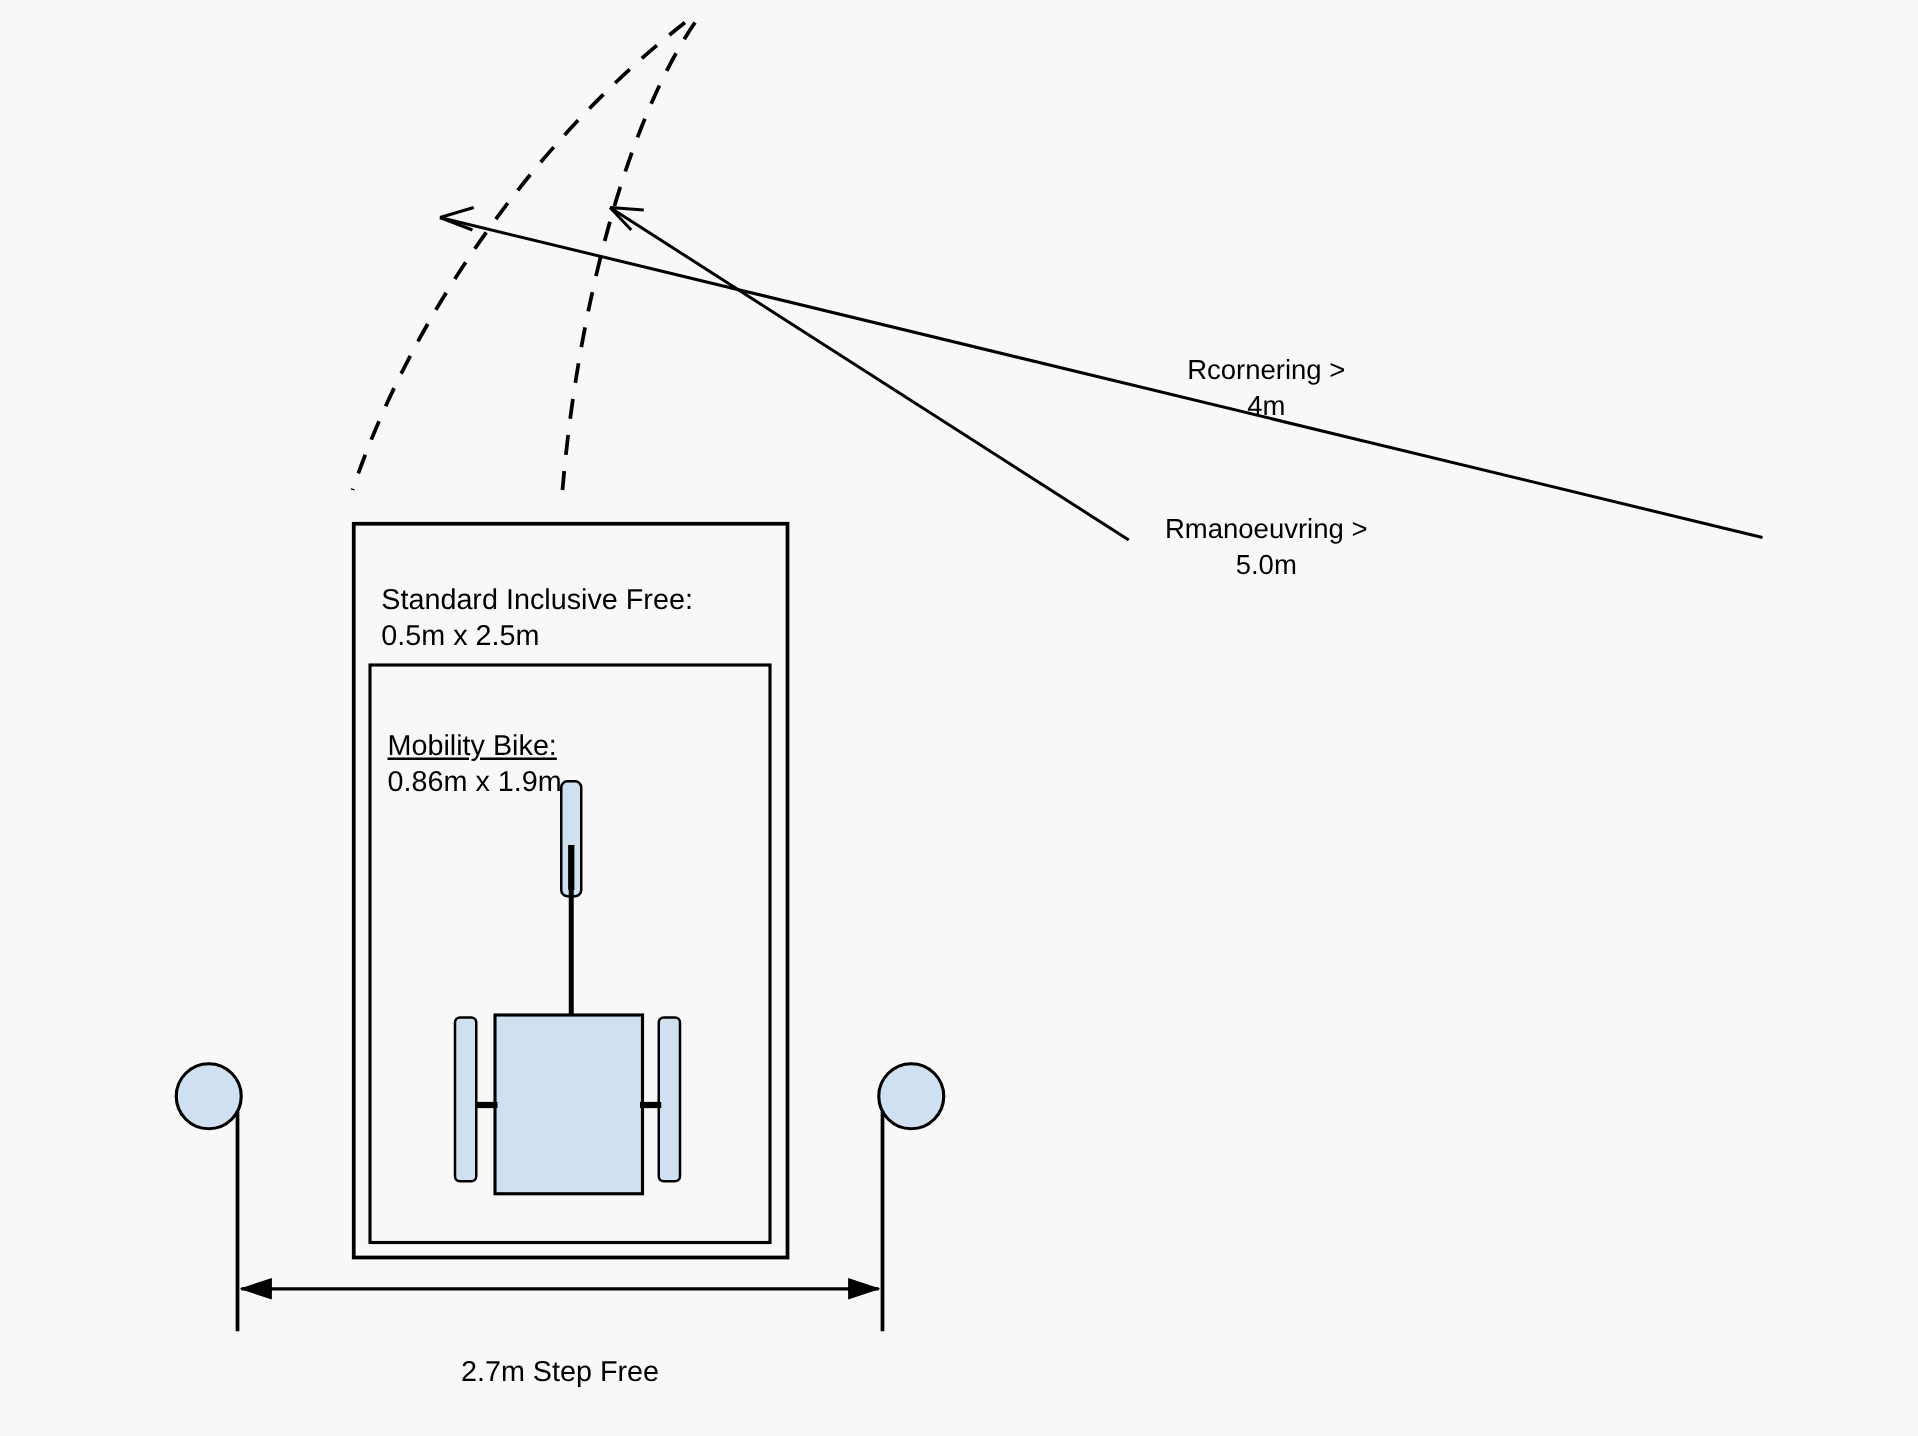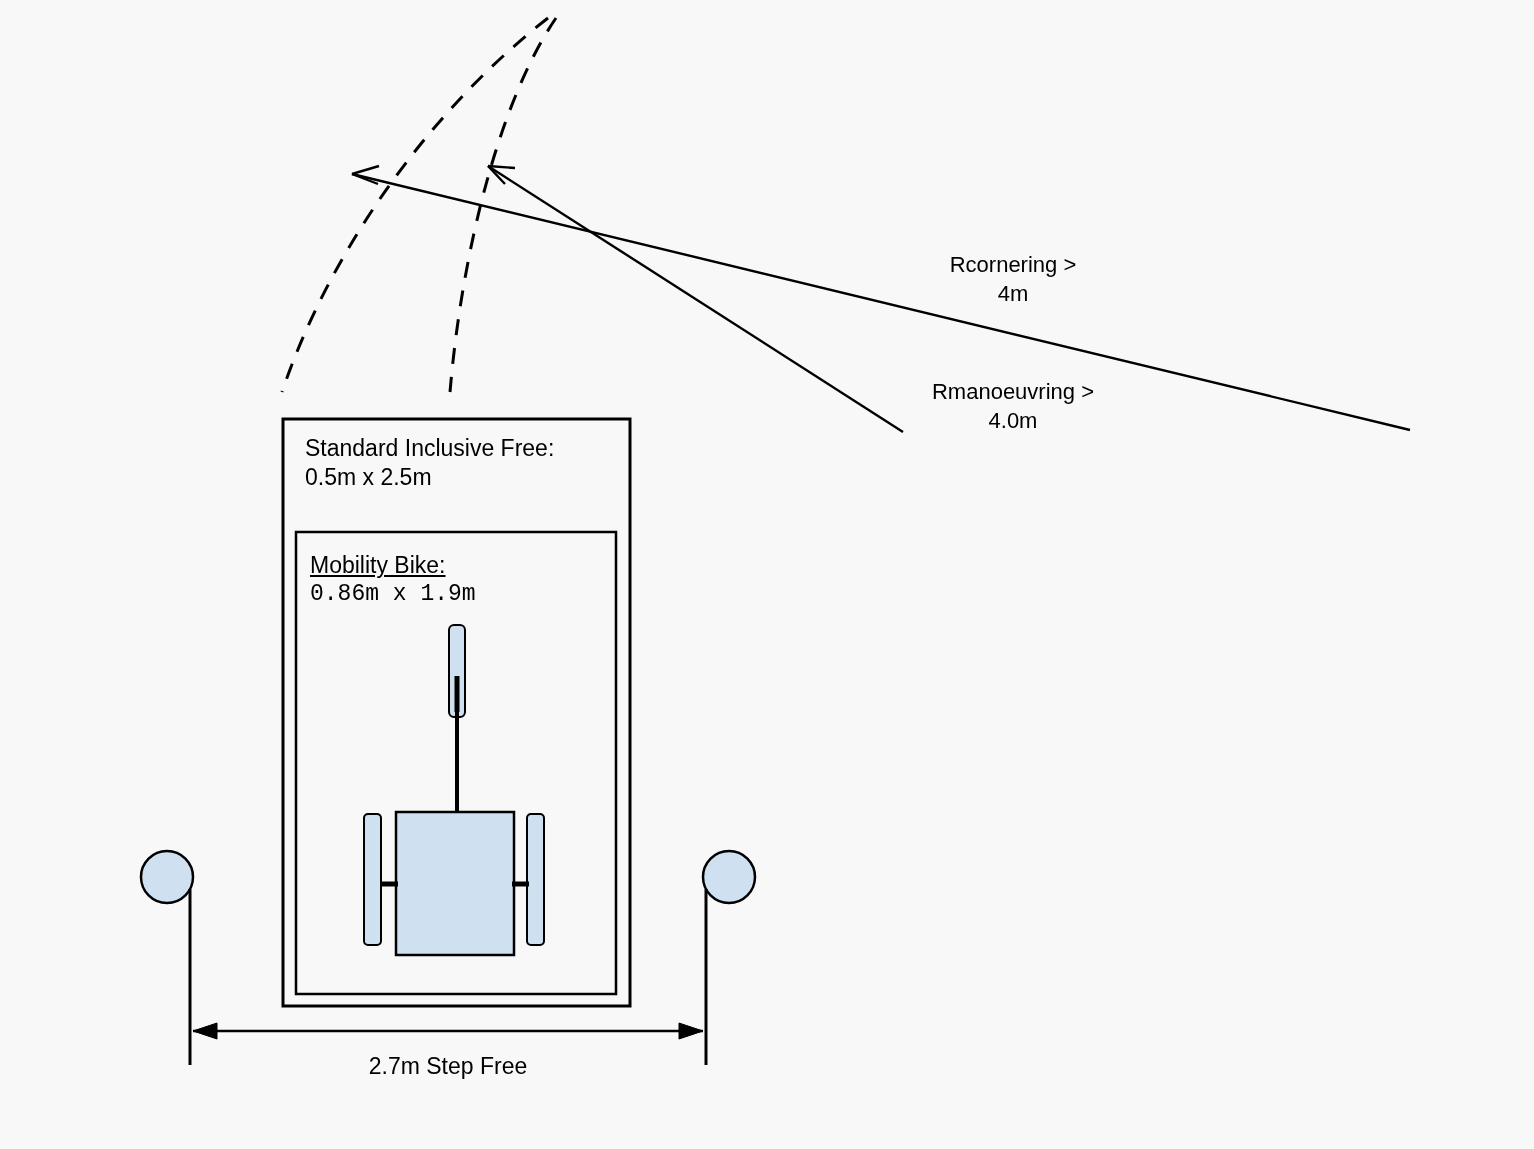--- a/index.html
+++ b/index.html
@@ -21,20 +21,21 @@
     top: 0;
     width: 1534px;
     height: 1149px;
   }
   .label {
     position: absolute;
     font-family: "Liberation Sans", sans-serif;
     color: #000;
     white-space: pre;
     line-height: 1.28;
+    margin-top: 31px;
   }
   .label-22 { font-size: 22px; }
   .label-23 { font-size: 23px; }
   .label-center { text-align: center; }
 </style>
 </head>
 <body>
 
 <div id="stage">
 
@@ -71,23 +72,23 @@
 
     <line x1="193" y1="1031" x2="703" y2="1031" stroke="#000" stroke-width="2.6"></line>
     <path d="M 193 1031 L 217 1023 L 217 1039 Z" fill="#000" stroke="#000" stroke-width="1"></path>
     <path d="M 703 1031 L 679 1023 L 679 1039 Z" fill="#000" stroke="#000" stroke-width="1"></path>
   </svg>
 
   <div class="label label-23" style="left:305px; top:434px;">Standard Inclusive Free:</div>
   <div class="label label-23" style="left:305px; top:463px;">0.5m x 2.5m</div>
 
   <div class="label label-23" style="left:310px; top:551px;text-decoration:underline;">Mobility Bike:</div>
-  <div class="label label-23" style="left:310px; top:580px;font-family:Liberation Mono, monospace;">0.86m x 1.9m</div>
+  <div class="label label-23" style="left:310px; top:580px;">0.86m x 1.9m</div>
 
   <div class="label label-22 label-center" style="left:898px; top:251px; width:230px;">Rcornering &gt;</div>
   <div class="label label-22 label-center" style="left:898px; top:280px; width:230px;">4m</div>
 
   <div class="label label-22 label-center" style="left:890px; top:378px; width:246px;">Rmanoeuvring &gt;</div>
-  <div class="label label-22 label-center" style="left:890px; top:407px; width:246px;">4.0m</div>
+  <div class="label label-22 label-center" style="left:890px; top:407px; width:246px;">5.0m</div>
 
   <div class="label label-23 label-center" style="left:193px; top:1052px; width:510px;">2.7m Step Free</div>
 
 </div>
 
 </body></html>

